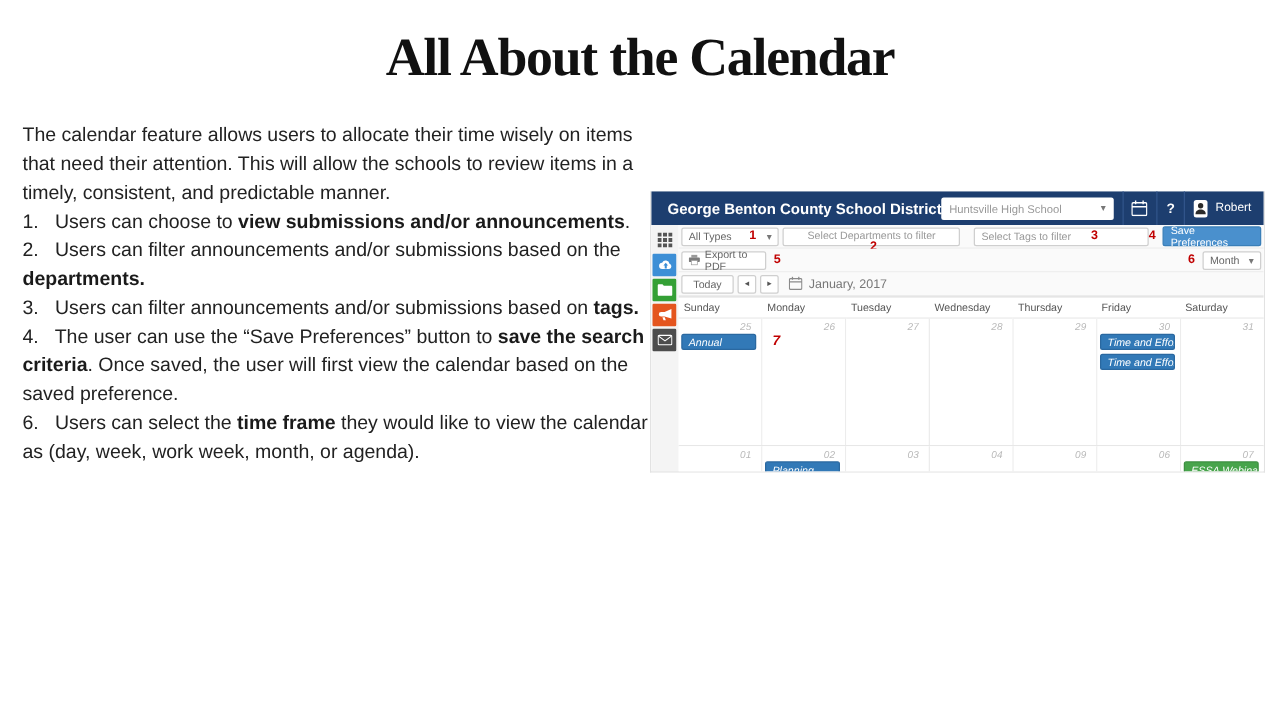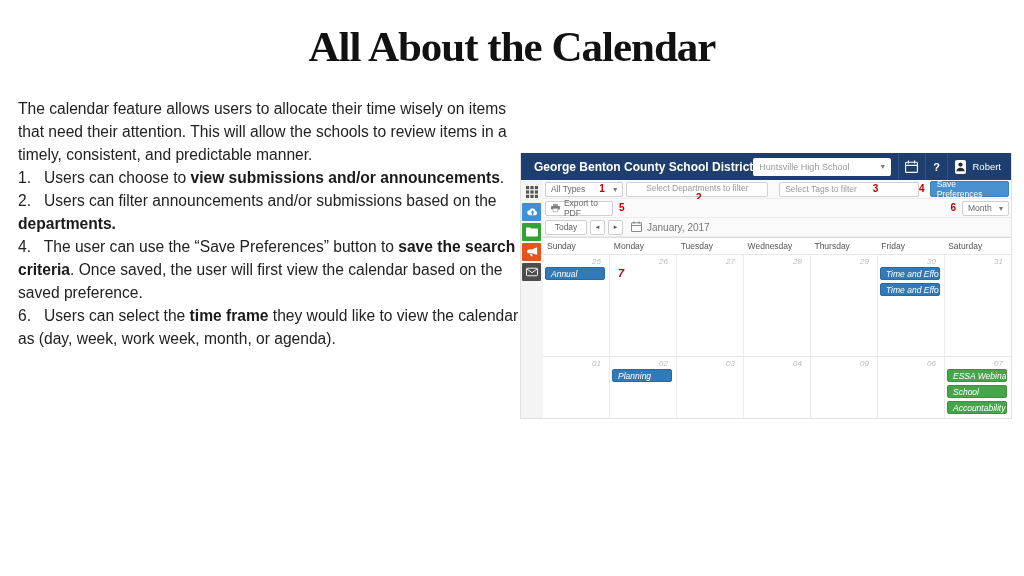--- a/index.html
+++ b/index.html
@@ -12,21 +12,21 @@
                  font-family:"Liberation Serif", serif; font-weight:bold; font-size:43px;
                  letter-spacing:-1px; color:#111; }
 
   
   .body-text { position:absolute; top:97px; left:18px; width:502px;
                font-size:15.6px; line-height:23px; color:#222; }
   .body-text p { margin:0; }
   .body-text b { font-weight:bold; color:#1a1a1a; }
 
   
-  .app { position:absolute; left:520px; top:153px; width:492px; height:266px;
+  .app { position:absolute; left:520px; top:153px; width:492px; height:225px;
          background:#fff; overflow:hidden; font-size:9px; color:#555;
          border:1px solid #e2e2e2; border-top:none; }
 
   .app-header { height:27px; background:#1d3e6f; display:flex; align-items:center; color:#fff; }
   .district-title { font-size:12px; font-weight:bold; padding-left:13px; white-space:nowrap; }
   .school-select { margin-left:auto; width:172px; height:18px; background:#fff; border-radius:2px;
                    display:flex; align-items:center; color:#999; font-size:9px; padding:0 6px; }
   .school-select .caret { margin-left:auto; color:#777; font-size:8px; }
   .hdr-sep { width:1px; height:27px; background:#31548a; margin:0 7px; }
   .hdr-btn { display:flex; align-items:center; justify-content:center; color:#fff; }
@@ -99,20 +99,21 @@
 <body>
 
 <div class="slide">
 
   <div class="slide-title">All About the Calendar</div>
 
   <div class="body-text">
     <p><span>The calendar feature allows users to allocate their time wisely on items that need their attention. This will allow the schools to review items in a timely, consistent, and predictable manner.</span></p>
     <p><span>1.&nbsp;&nbsp; Users can choose to </span><b>view submissions and/or announcements</b><span>.</span></p>
     <p><span>2.&nbsp;&nbsp; Users can filter announcements and/or submissions based on the </span><b>departments.</b></p>
+    <p><span>3.&nbsp;&nbsp; Users can filter announcements and/or submissions based on </span><b>tags.</b></p>
     <p><span>4.&nbsp;&nbsp; The user can use the “Save Preferences” button to </span><b>save the search criteria</b><span>. Once saved, the user will first view the calendar based on the saved preference.</span></p>
     <p><span>6.&nbsp;&nbsp; Users can select the </span><b>time frame</b><span> they would like to view the calendar as (day, week, work week, month, or agenda).</span></p>
   </div>
 
   <div class="app">
 
     <div class="app-header">
       <span class="district-title">George Benton County School District</span>
       <div class="school-select">
         <span>Huntsville High School</span>

